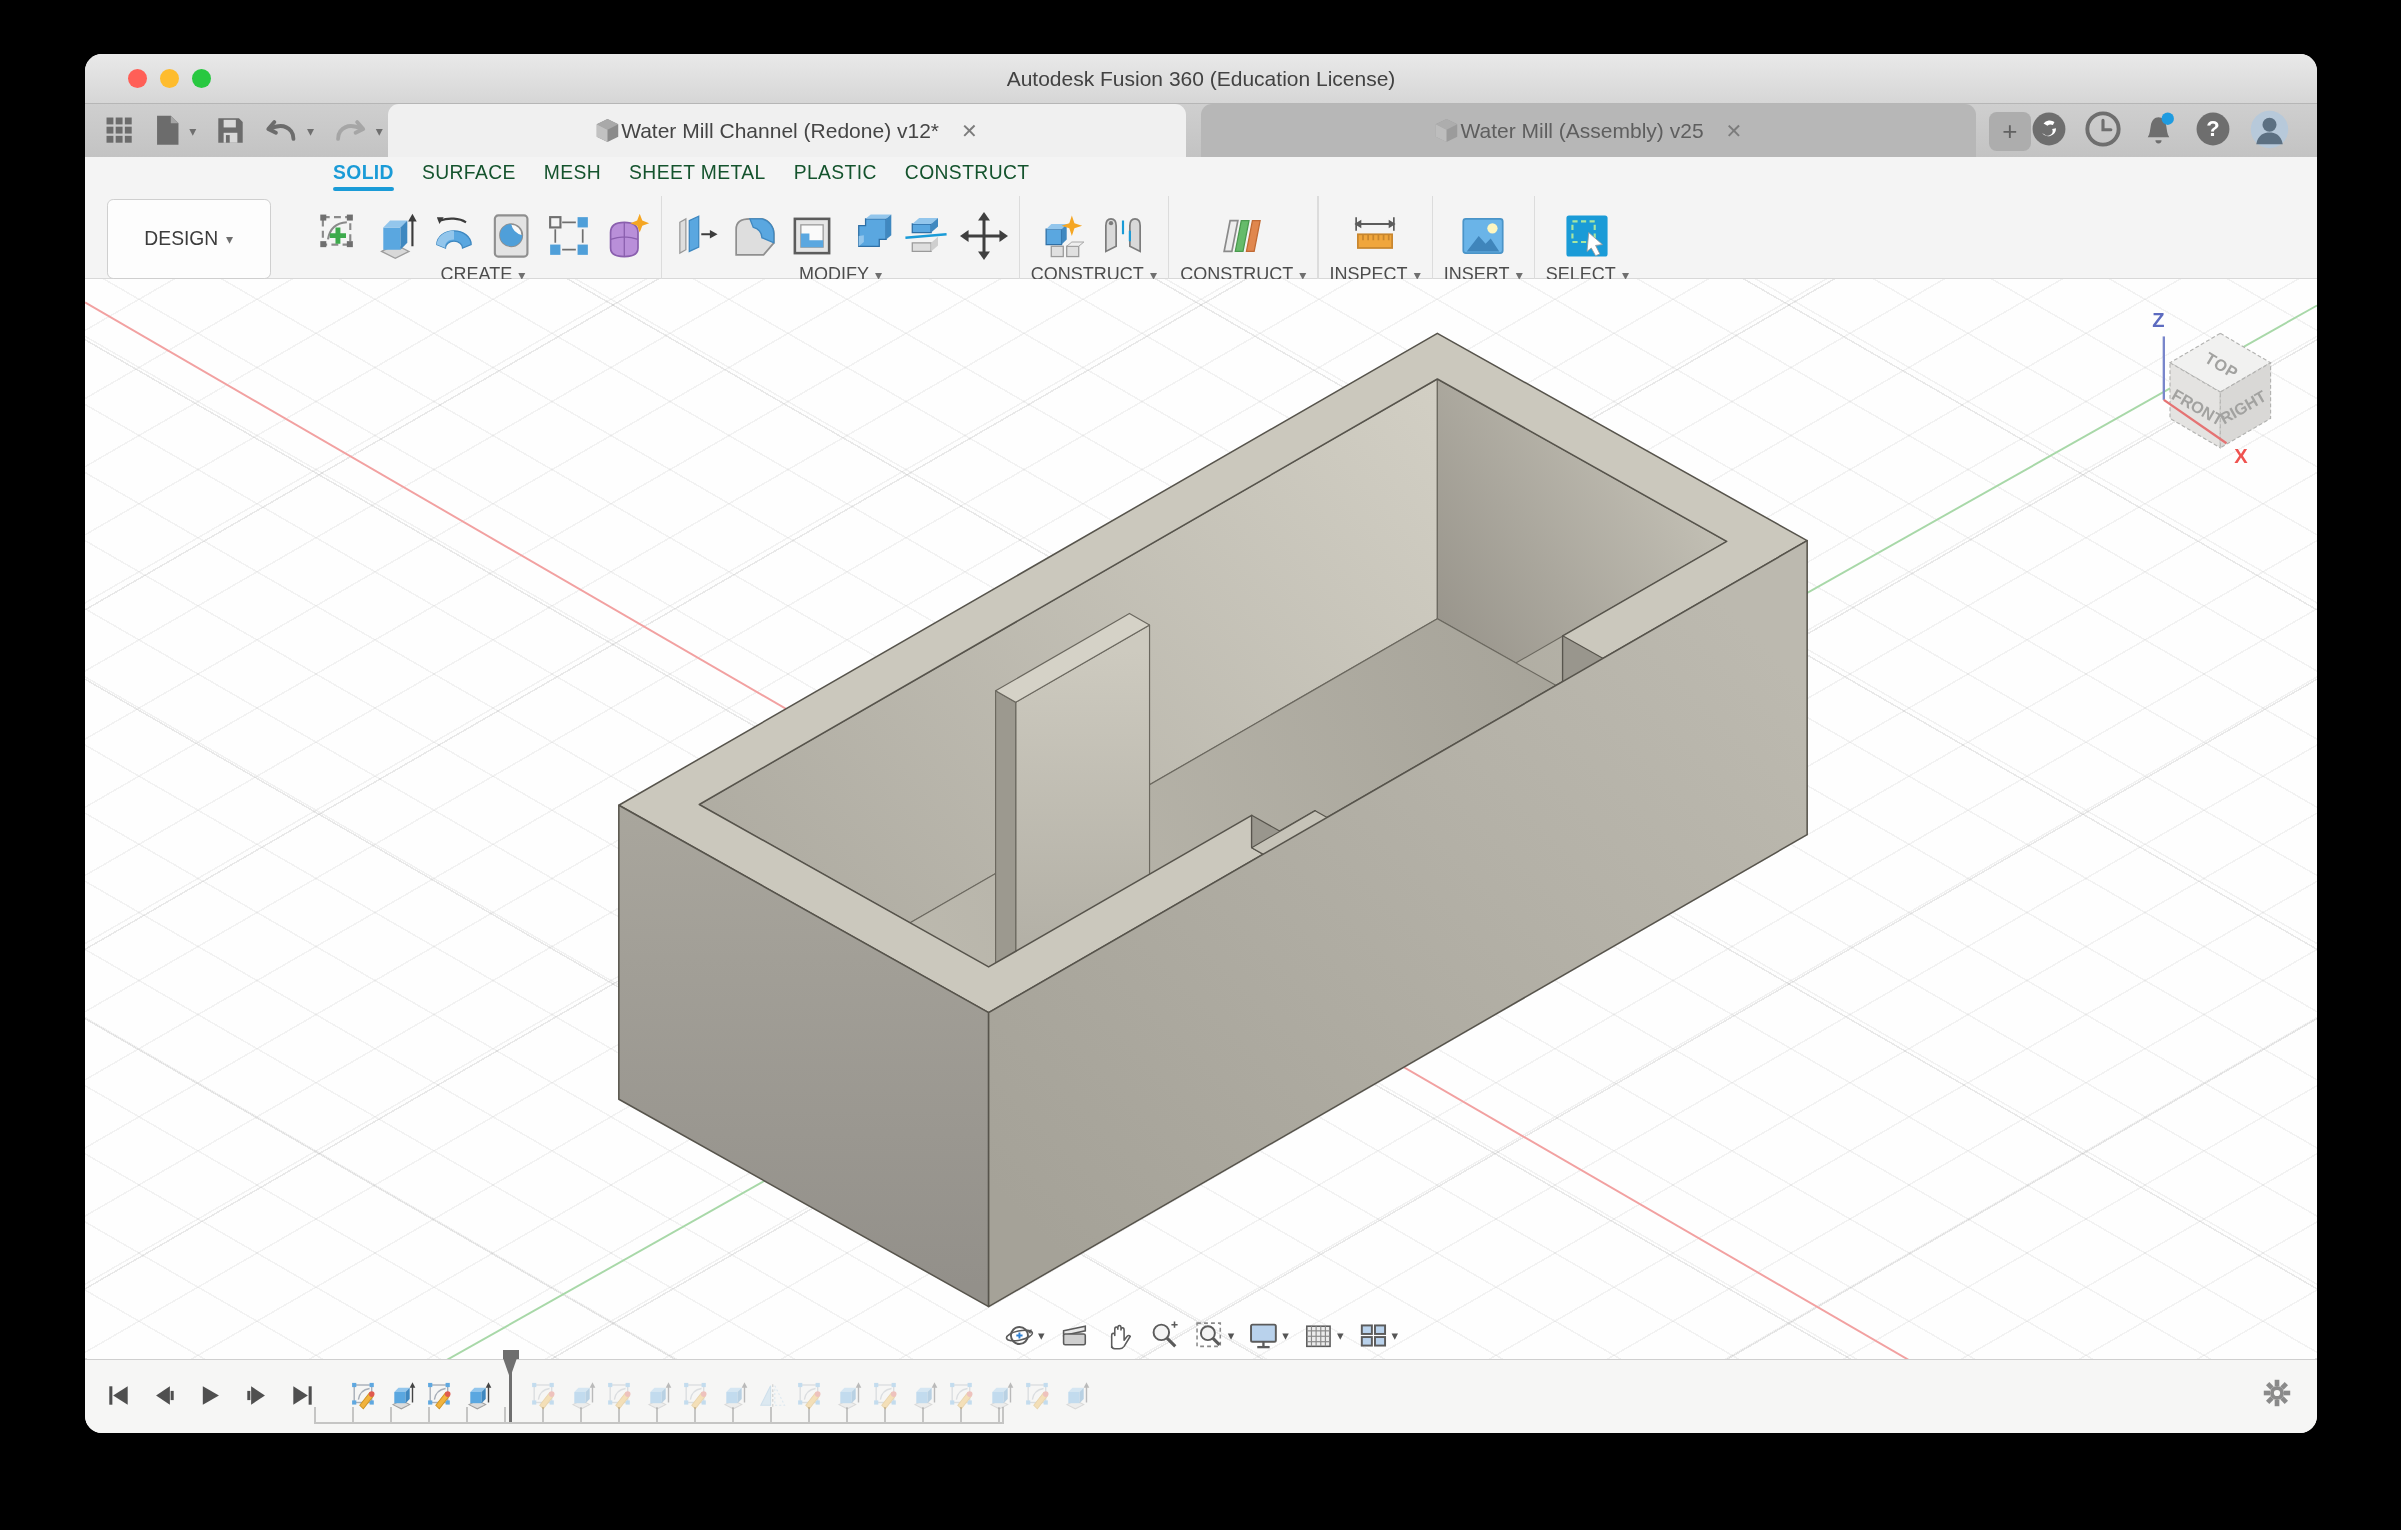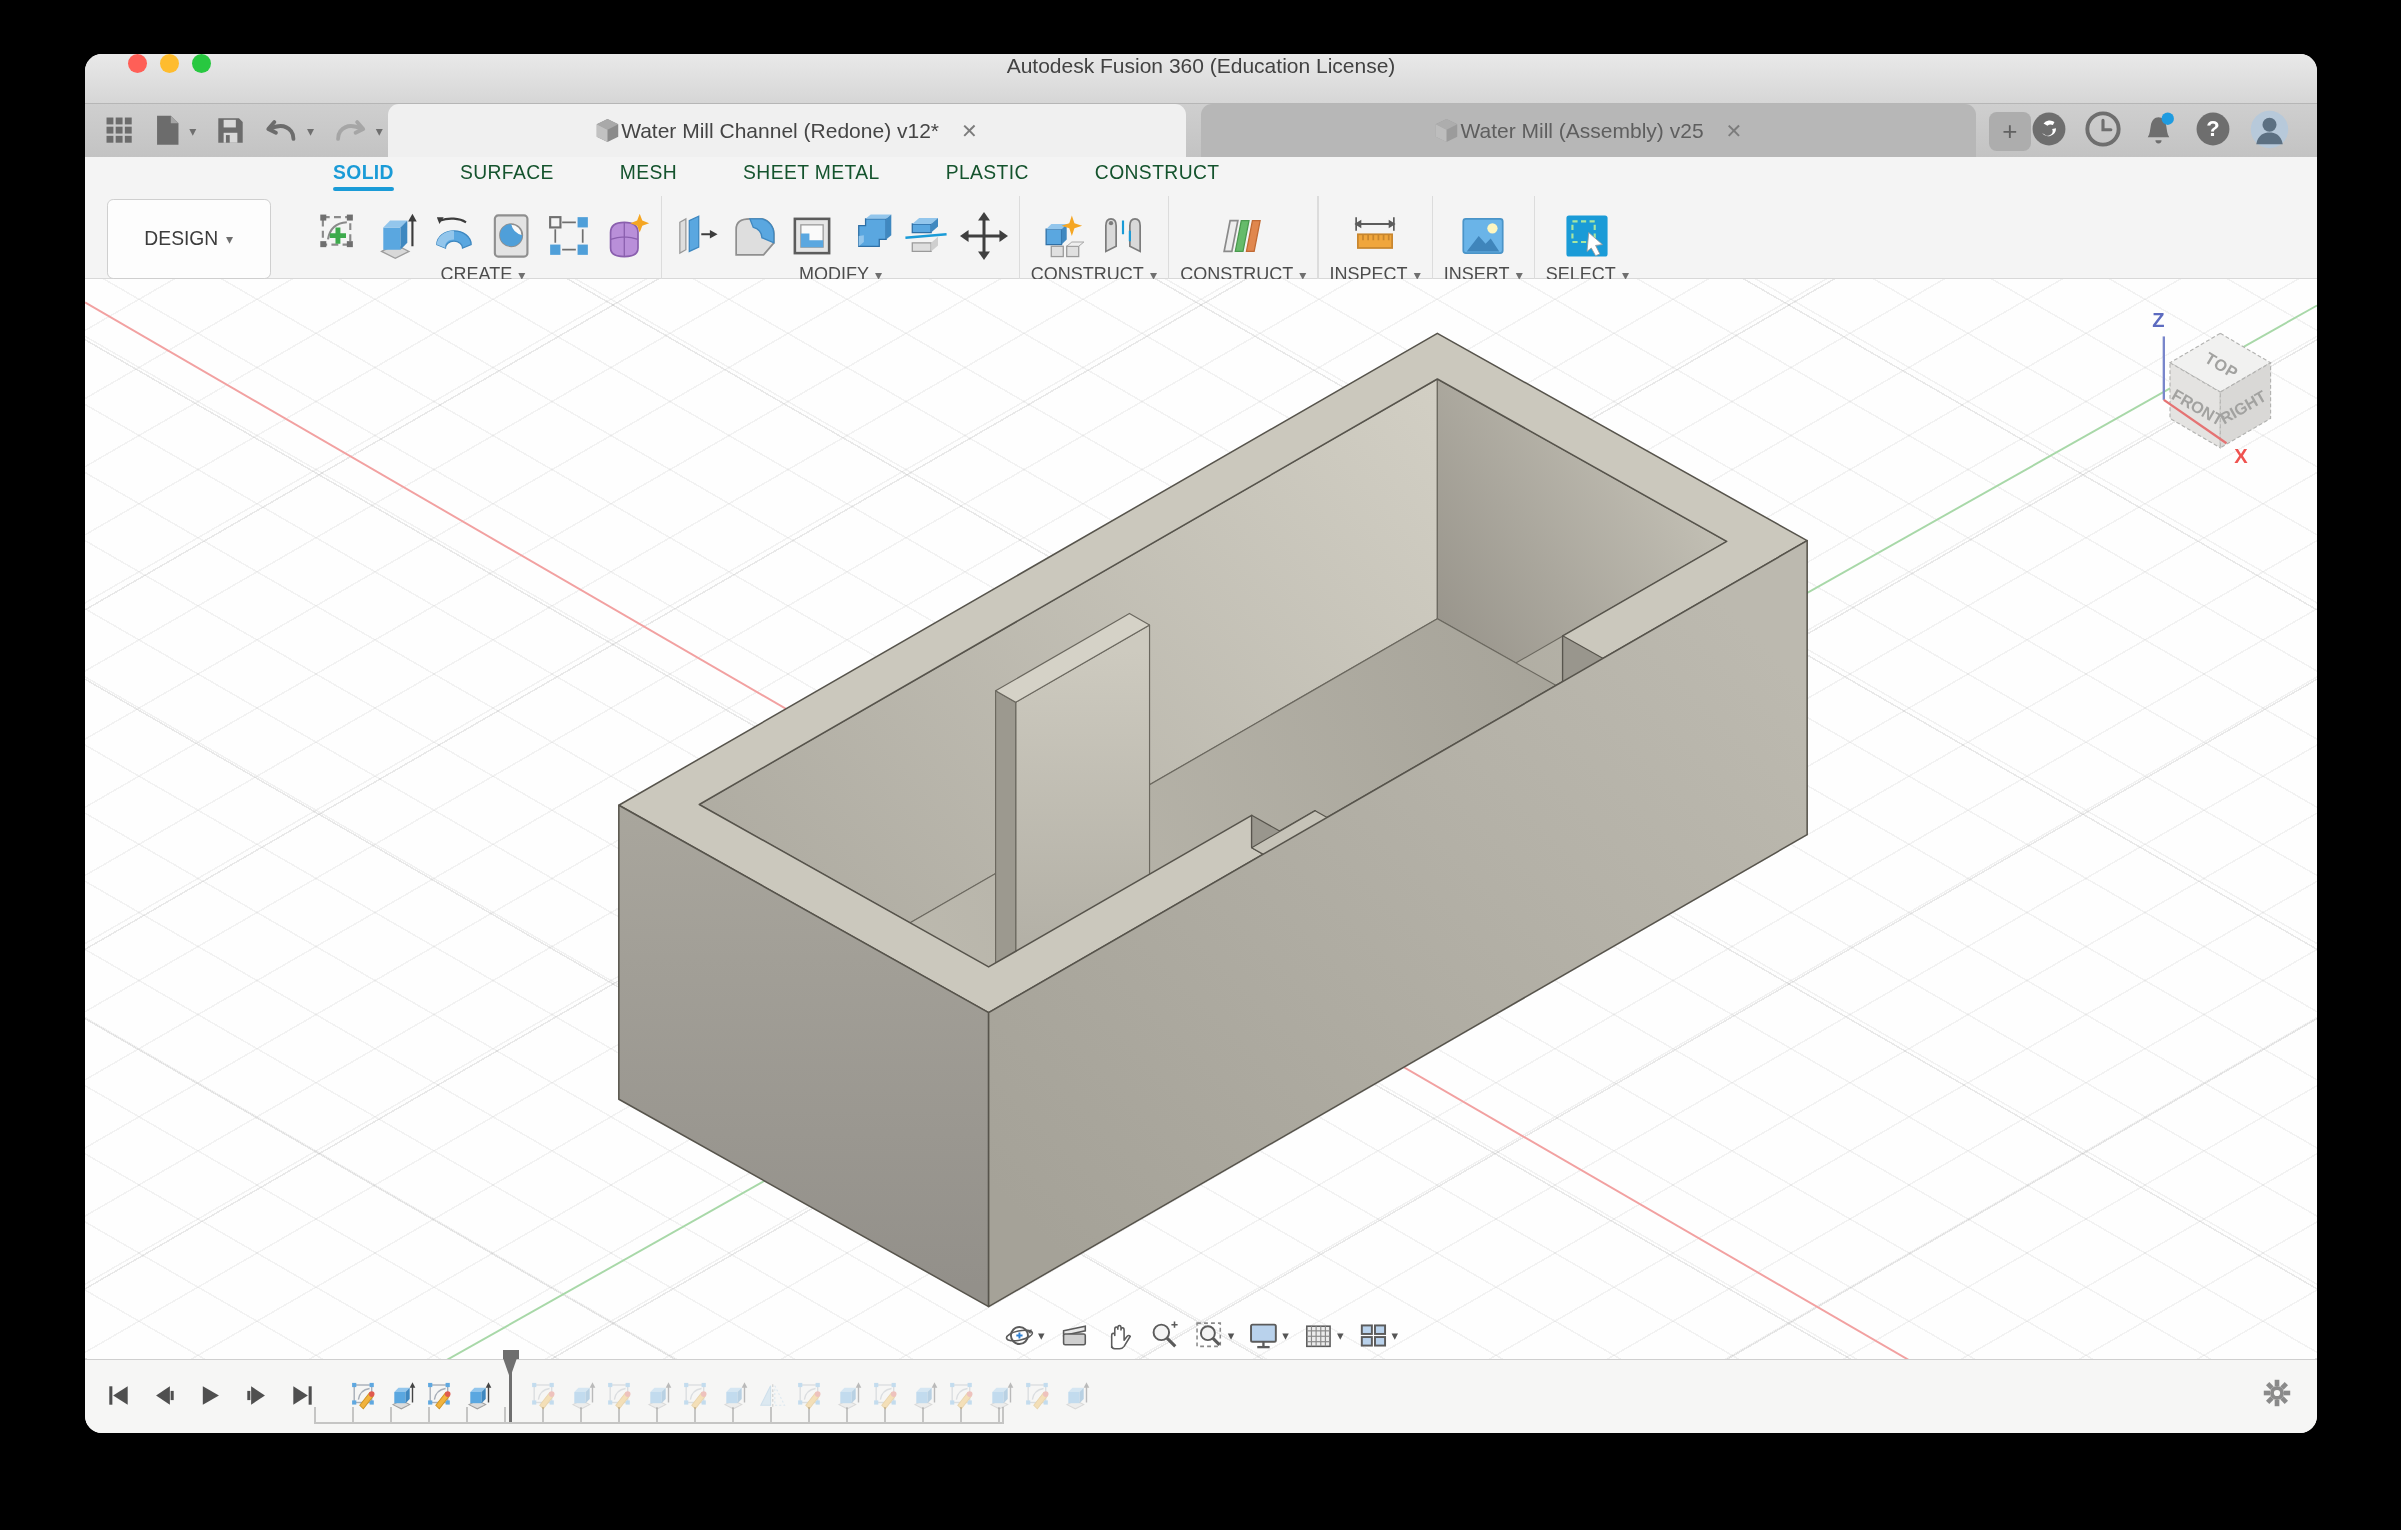--- a/index.html
+++ b/index.html
@@ -3,21 +3,21 @@
 <meta charset="utf-8">
 <style>
   * { margin:0; padding:0; box-sizing:border-box; }
   html,body { width:2401px; height:1530px; background:#000; font-family:"Liberation Sans", sans-serif; }
   #window { position:absolute; left:85px; top:54px; width:2232px; height:1379px;
     border-radius:17px; overflow:hidden; background:#f4f4f4; display:flex; flex-direction:column;
     box-shadow:0 23px 70px rgba(0,0,0,.6); }
 
   
   .titlebar { height:50px; flex:0 0 auto; background:linear-gradient(#e9e9e9,#d6d6d6);
-    border-bottom:0.8px solid #b6b6b6; display:flex; align-items:flex-start; position:relative;padding-left:24px; }
+    border-bottom:0.8px solid #b6b6b6; display:flex; align-items:center; position:relative;padding-left:24px; }
   .lights { display:flex; gap:13px; margin-left:18.6px; }
   .light { width:19.3px; height:19.3px; border-radius:50%; }
   .title-text { position:absolute; left:0; right:0; text-align:center; font-size:21px; color:#424242; }
 
   
   .tabstrip { height:53px; flex:0 0 auto; background:linear-gradient(#cfcfcf,#c3c3c3);
     display:flex; align-items:stretch; }
   .qat { display:flex; align-items:center; gap:20px; padding:0 23px 0 20px; width:303px; flex:0 0 auto; }
   .qat svg { display:block; }
   .dd-glyph { font-size:14px; color:#6f6f6f; margin-left:-10.8px; }
@@ -25,21 +25,21 @@
     border-radius:10.8px 10.8px 0 0; font-size:21px; }
   .doc-tab.active { width:801px; background:#f0f0f0; color:#454545; }
   .doc-tab.inactive { width:778px; margin-left:15.5px; background:#b7b7b7; color:#5e5e5e; }
   .tab-close { font-size:20px; color:#7c7c7c; margin-left:20px; }
   .plus-btn { width:42px; height:39px; margin:7.7px 0 0 12.4px; background:#adadad; border-radius:7.7px;
     color:#616161; font-size:26px; display:flex; align-items:center; justify-content:center; }
   .top-icons { margin-left:auto; display:flex; align-items:center; gap:18.6px; padding-right:28px; }
 
   
   .ribbon { height:122px; flex:0 0 auto; background:#f4f4f4; border-bottom:1.5px solid #d8d8d8; position:relative; }
-  .rtabs { display:flex; gap:66px; margin:4.6px 0 0 248px; }
+  .rtabs { display:flex; gap:28px; margin:4.6px 0 0 248px; }
   .rtab { font-size:19.3px; letter-spacing:0.4px; color:#14532d; padding-bottom:1.5px; }
   .rtab.active { color:#1a9bd7; font-weight:bold; }
   .rtab.active .tab-underline { display:block; height:4.6px; background:#1a9bd7; border-radius:2.3px; margin-top:3.1px; }
   .rbody { display:flex; align-items:flex-start; margin-left:21.7px; }
   .design-box { width:164px; height:80px; margin-top:6.2px; background:#fdfdfd; border:1.5px solid #cfcfcf;
     border-radius:6.2px; display:flex; align-items:center; justify-content:center; font-size:19.3px; color:#3c3c3c; gap:7.7px; }
   .rgroup { display:flex; flex-direction:column; align-items:center; }
   .ricons { display:flex; align-items:flex-end; gap:9.3px; height:67px; }
   .rlabel { font-size:18px; color:#4c4c4c; margin-top:4.6px; display:flex; gap:6.2px; align-items:center; }
   .rsep { width:1.5px; background:#dcdcdc; height:93px; margin:3.1px 10.8px 0 10.8px; align-self:flex-start; }

